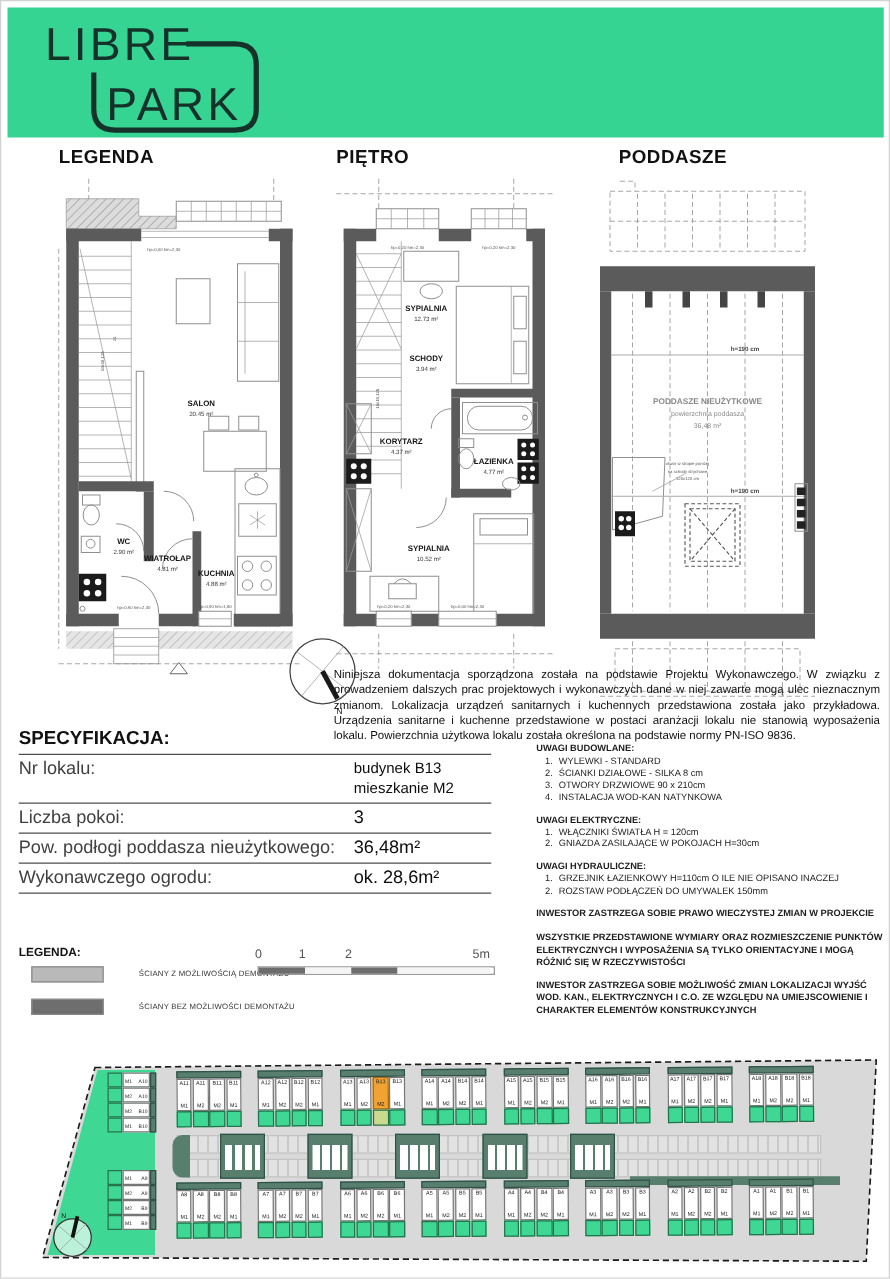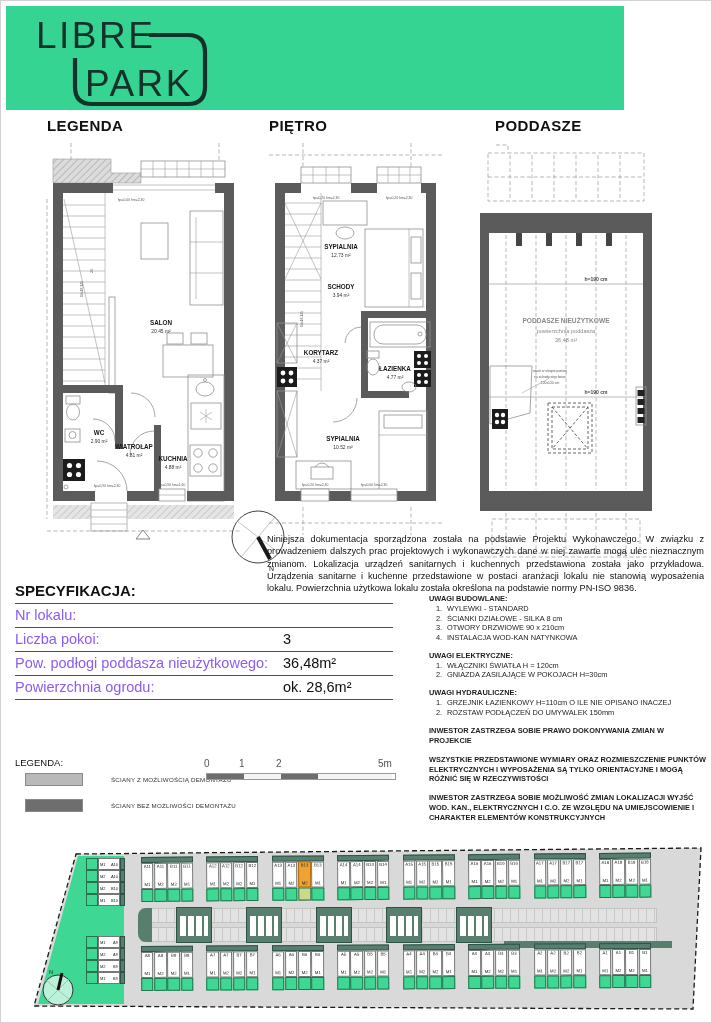--- a/index.html
+++ b/index.html
@@ -1,20 +1,20 @@
 <!DOCTYPE html>
 <html style="--header: #35d492; --logo: #14312a; --garden: #3ed793; --hl: #f0a233; --hlgarden: #cada8d; --garage: #587f6e; --road: #d9d9d9; --walldark: #5b5b5b; --walllight: #b9b9b9;"><head>
 <meta charset="utf-8">
 <style>
   html,body{margin:0;padding:0;background:#eee;}
   #page{position:relative;width:712px;height:1023px;background:#fff;border:1px solid #d2d2d2;
         box-sizing:border-box;font-family:"Liberation Sans",sans-serif;overflow:hidden;}
   .abs{position:absolute;}
   
-  #header{left:5px;top:5px;width:618px;height:104px;background:var(--header);}
+  #header{left:5px;top:5px;width:701px;height:104px;background:var(--header);}
   .logo-t{font-family:"Liberation Sans",sans-serif;font-size:37px;letter-spacing:2.5px;fill:var(--logo);}
   
   .floor-title{font-size:15px;font-weight:600;letter-spacing:.4px;color:#111;}
   
   svg.plan{position:absolute;}
   .wall{fill:var(--walldark);}
   .fur{fill:none;stroke:#8f8f8f;stroke-width:.8;}
   .thin{stroke:#9b9b9b;stroke-width:.6;fill:none;}
   .dsh{stroke:#999;stroke-width:.7;stroke-dasharray:4 2.5;fill:none;}
   .dshd{stroke:#555;stroke-width:.9;stroke-dasharray:3 2;fill:none;}
@@ -25,25 +25,25 @@
   .pc1{font:600 6.6px "Liberation Sans",sans-serif;fill:#8a8a8a;text-anchor:middle;}
   .pc2{font:5.6px "Liberation Sans",sans-serif;fill:#8a8a8a;text-anchor:middle;}
   .hlbl{font:600 5px "Liberation Sans",sans-serif;fill:#444;text-anchor:middle;}
   
   #disclaimer{left:266px;top:532px;width:437px;font-size:9.2px;line-height:1.34;color:#111;text-align:justify;}
   
   #spec-title{left:14px;top:581px;font-size:15px;font-weight:700;color:#111;}
   #spec-table{left:14px;top:602px;width:378px;}
   .spec-row{display:flex;border-top:1px solid #4f4f4f;padding:3px 0 4px;}
   .spec-row:last-child{border-bottom:1px solid #4f4f4f;}
-  .spec-label{width:268px;font-size:14.5px;color:#8b5cf6;}
+  .spec-label{width:268px;font-size:14.5px;color:#404040;}
   .spec-value{flex:1;font-size:14.5px;color:#0d0d0d;}
   .spec-value.multi .spec-vline{font-size:12px;line-height:1.3;}
   
-  #legend-title{left:14px;top:756px;font-size:9.5px;font-weight:400;color:#111;}
+  #legend-title{left:14px;top:756px;font-size:9.5px;font-weight:700;color:#111;}
   #legend-items{left:24px;top:772px;}
   .leg-row{display:flex;align-items:center;margin-bottom:13px;}
   .leg-swatch{width:56px;height:11px;margin-right:28px;border:.5px solid #8a8a8a;}
   .leg-label{font-size:6.2px;color:#333;letter-spacing:.2px;}
   #scalebar{left:205px;top:757px;width:190px;height:26px;}
   #scalebar-labels{position:relative;height:13px;}
   .sb-tick{position:absolute;font-size:10px;color:#555;}
   .sb-tick:nth-child(1){left:-2px;} .sb-tick:nth-child(2){left:33px;}
   .sb-tick:nth-child(3){left:70px;} .sb-tick:nth-child(4){left:172px;}
   #scalebar-bar{display:flex;height:5px;border:.5px solid #9a9a9a;margin-top:2px;}
@@ -358,35 +358,39 @@
       <line class="dsh" x1="14" y1="416" x2="186" y2="416"></line>
     </g>
   </svg>
 
   <div class="abs" id="disclaimer">Niniejsza dokumentacja sporządzona została na podstawie Projektu Wykonawczego. W związku z prowadzeniem dalszych prac projektowych i wykonawczych dane w niej zawarte mogą ulec nieznacznym zmianom. Lokalizacja urządzeń sanitarnych i kuchennych przedstawiona została jako przykładowa. Urządzenia sanitarne i kuchenne przedstawione w postaci aranżacji lokalu nie stanowią wyposażenia lokalu. Powierzchnia użytkowa lokalu została określona na podstawie normy PN-ISO 9836.</div>
 
   <div class="abs" id="spec-title">SPECYFIKACJA:</div>
   <div class="abs" id="spec-table">
       <div class="spec-row">
         <div class="spec-label">Nr lokalu:</div>
+        <div class="spec-value multi">
+          <div class="spec-vline">budynek B13</div>
+          <div class="spec-vline">mieszkanie M2</div>
+        </div>
       </div>
       <div class="spec-row">
         <div class="spec-label">Liczba pokoi:</div>
         <div class="spec-value">
           <div class="spec-vline">3</div>
         </div>
       </div>
       <div class="spec-row">
         <div class="spec-label">Pow. podłogi poddasza nieużytkowego:</div>
         <div class="spec-value">
           <div class="spec-vline">36,48m²</div>
         </div>
       </div>
       <div class="spec-row">
-        <div class="spec-label">Powierzchnia ogrodu:</div>
+        <div class="spec-label">Wykonawczego ogrodu:</div>
         <div class="spec-value">
           <div class="spec-vline">ok. 28,6m²</div>
         </div>
       </div>
     </div>
 
   <div class="abs" id="legend-title">LEGENDA:</div>
   <div class="abs" id="legend-items">
       <div class="leg-row">
         <div class="leg-swatch" style="background: rgb(185, 185, 185);"></div>
@@ -442,21 +446,21 @@
       </div>
       <div class="note-title">UWAGI HYDRAULICZNE:</div>
       <div class="note-item">
         <div class="note-num">1.</div>
         <div class="note-text">GRZEJNIK ŁAZIENKOWY H=110cm O ILE NIE OPISANO INACZEJ</div>
       </div>
       <div class="note-item">
         <div class="note-num">2.</div>
         <div class="note-text">ROZSTAW PODŁĄCZEŃ DO UMYWALEK 150mm</div>
       </div>
-      <div class="note-para">INWESTOR ZASTRZEGA SOBIE PRAWO DOKONYWANIA ZMIAN W PROJEKCIE</div>
+      <div class="note-para">INWESTOR ZASTRZEGA SOBIE PRAWO WIECZYSTEJ ZMIAN W PROJEKCIE</div>
       <div class="note-para">WSZYSTKIE PRZEDSTAWIONE WYMIARY ORAZ ROZMIESZCZENIE PUNKTÓW ELEKTRYCZNYCH I WYPOSAŻENIA SĄ TYLKO ORIENTACYJNE I MOGĄ RÓŻNIĆ SIĘ W RZECZYWISTOŚCI</div>
       <div class="note-para">INWESTOR ZASTRZEGA SOBIE MOŻLIWOŚĆ ZMIAN LOKALIZACJI WYJŚĆ WOD. KAN., ELEKTRYCZNYCH I C.O. ZE WZGLĘDU NA UMIEJSCOWIENIE I CHARAKTER ELEMENTÓW KONSTRUKCYJNYCH</div>
     </div>
 
   <div class="abs" id="siteplan">
     <svg class="sp-bg" width="682" height="176" viewBox="0 0 682 176">
       <polygon points="50,10 675,4 667,165 8,162" fill="#d9d9d9" stroke="#1a1a1a" stroke-width="1.3" stroke-dasharray="5 3"></polygon>
       <polygon points="52,12 98,12 98,160 12,160" fill="#3ed793"></polygon>
       <rect x="99" y="12" width="16" height="148" fill="#d9d9d9"></rect>
     </svg>

